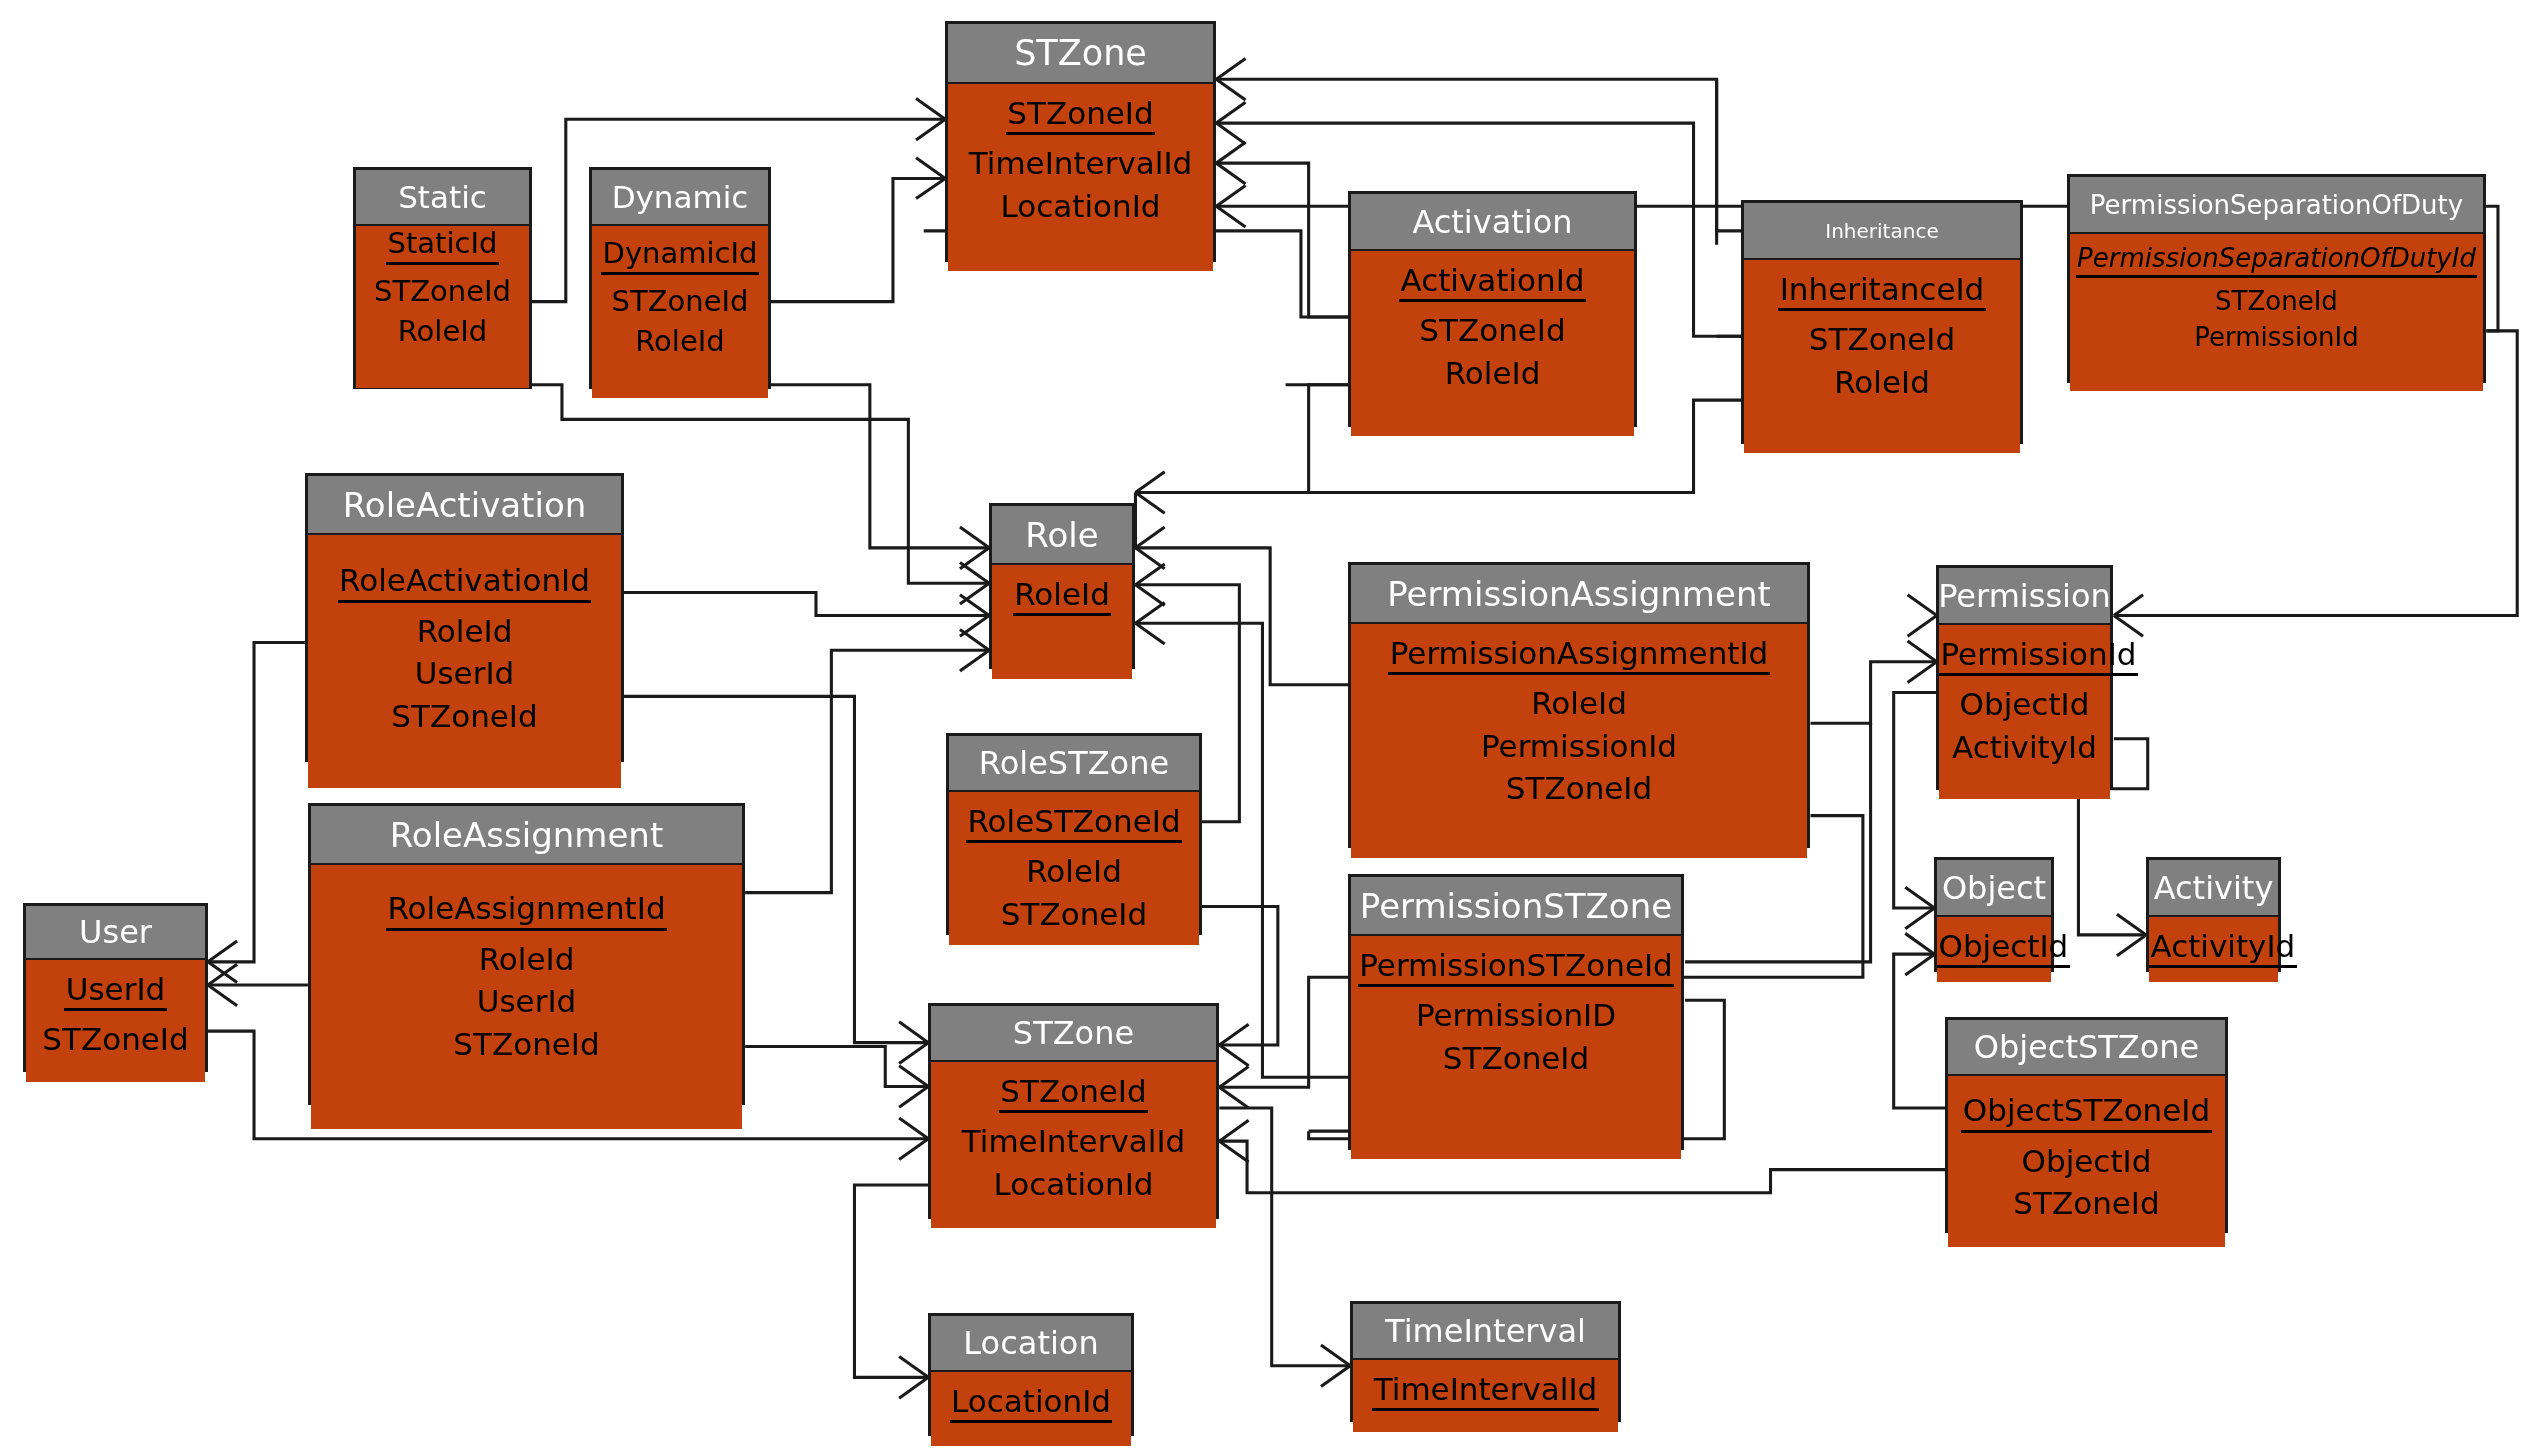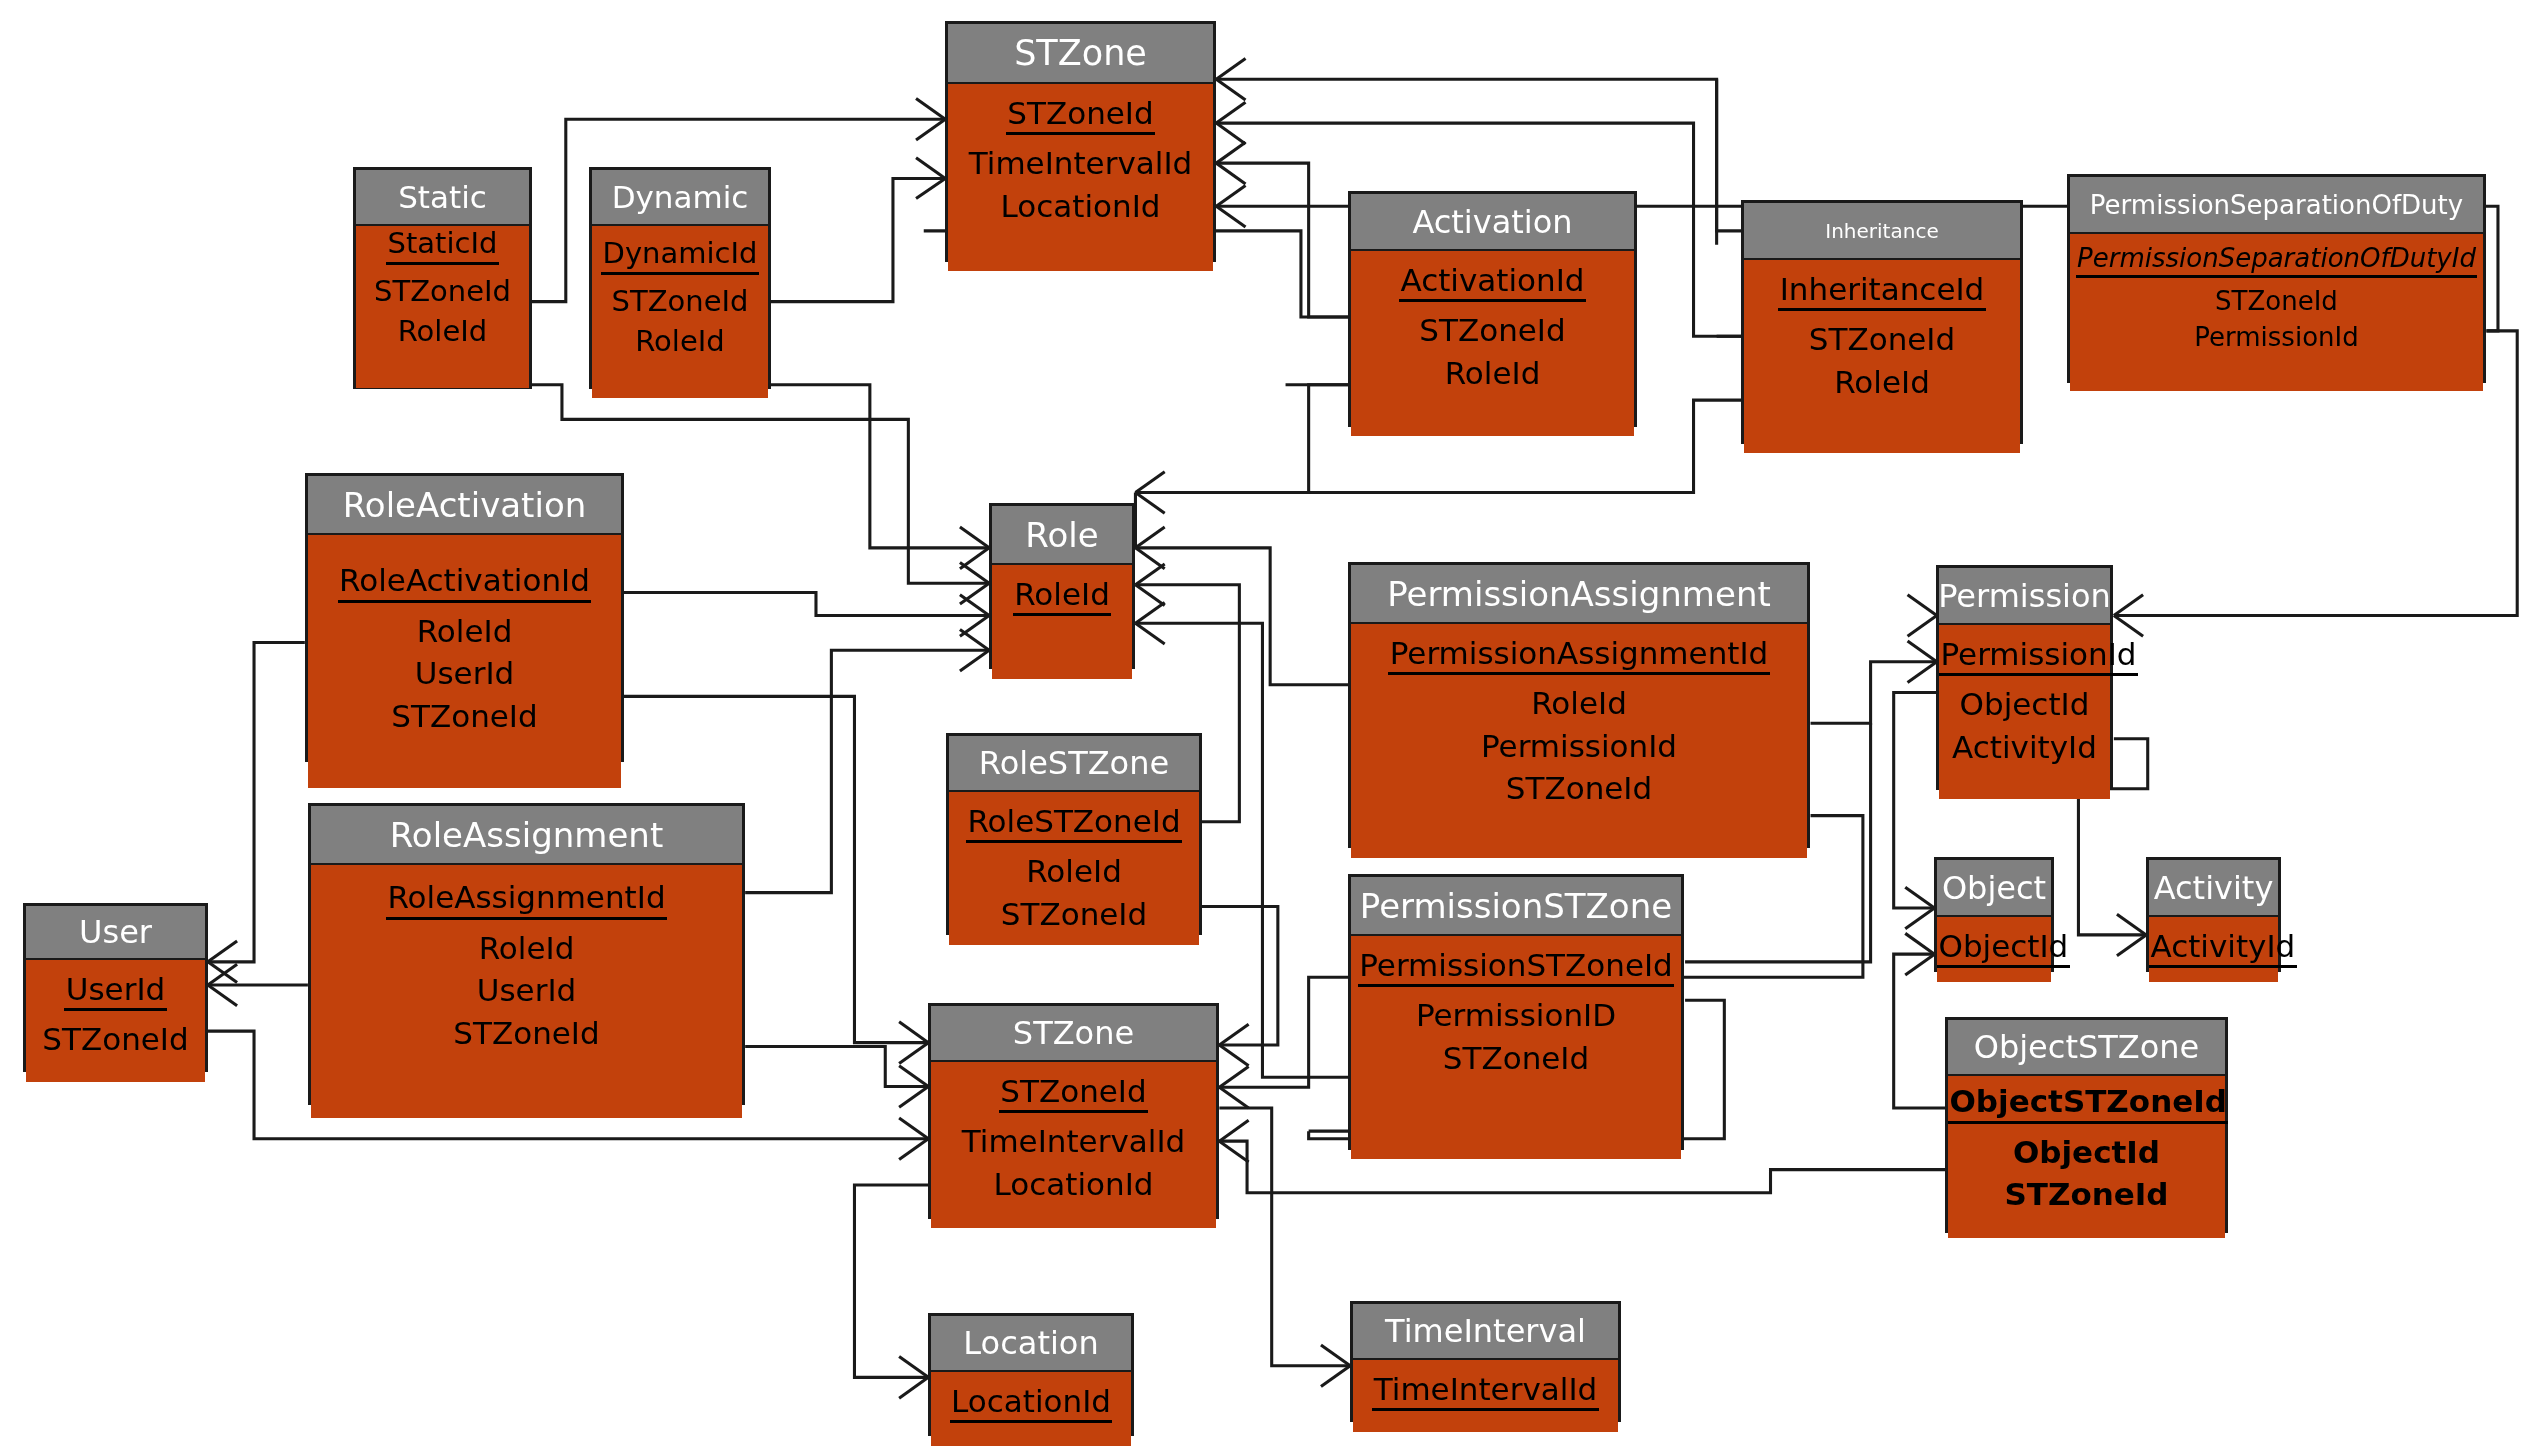--- a/index.html
+++ b/index.html
@@ -248,21 +248,21 @@
       <div class="ent" style="left: 946px; top: 733px; width: 256px; height: 202px;">
         <div class="hdr" style="height: 54px; font-size: 32px;">RoleSTZone</div>
         <div class="body" style="height: 142px; padding-top: 10.8px;">
           <div class="pkwrap" style="font-size: 31px; margin-bottom: 13px;"><span class="pk">RoleSTZoneId</span></div>
           <div class="attr" style="font-size: 31px; margin-bottom: 11.5px;">RoleId</div>
           <div class="attr" style="font-size: 31px; margin-bottom: 11.5px;">STZoneId</div>
         </div>
       </div>
       <div class="ent" style="left: 308px; top: 803px; width: 437px; height: 302px;">
         <div class="hdr" style="height: 57px; font-size: 34px;">RoleAssignment</div>
-        <div class="body" style="height: 239px; padding-top: 14px;">
+        <div class="body" style="height: 239px; padding-top: 25px;">
           <div class="pkwrap" style="font-size: 31px; margin-bottom: 13px;"><span class="pk">RoleAssignmentId</span></div>
           <div class="attr" style="font-size: 31px; margin-bottom: 11.5px;">RoleId</div>
           <div class="attr" style="font-size: 31px; margin-bottom: 11.5px;">UserId</div>
           <div class="attr" style="font-size: 31px; margin-bottom: 11.5px;">STZoneId</div>
         </div>
       </div>
       <div class="ent" style="left: 1348px; top: 874px; width: 336px; height: 276px;">
         <div class="hdr" style="height: 57px; font-size: 34px;">PermissionSTZone</div>
         <div class="body" style="height: 212px; padding-top: 10.8px;">
           <div class="pkwrap" style="font-size: 31px; margin-bottom: 13px;"><span class="pk">PermissionSTZoneId</span></div>
@@ -284,21 +284,21 @@
       </div>
       <div class="ent" style="left: 23px; top: 903px; width: 185px; height: 169px;">
         <div class="hdr" style="height: 52px; font-size: 32px;">User</div>
         <div class="body" style="height: 111px; padding-top: 10.8px;">
           <div class="pkwrap" style="font-size: 31px; margin-bottom: 13px;"><span class="pk">UserId</span></div>
           <div class="attr" style="font-size: 31px; margin-bottom: 11.5px;">STZoneId</div>
         </div>
       </div>
       <div class="ent" style="left: 1945px; top: 1017px; width: 283px; height: 216px;">
         <div class="hdr" style="height: 54px; font-size: 32px;">ObjectSTZone</div>
-        <div class="body" style="height: 155px; padding-top: 7px; font-weight: bold;">
+        <div class="body" style="height: 155px; padding-top: 16px;">
           <div class="pkwrap" style="font-size: 31px; margin-bottom: 13px;"><span class="pk">ObjectSTZoneId</span></div>
           <div class="attr" style="font-size: 31px; margin-bottom: 11.5px;">ObjectId</div>
           <div class="attr" style="font-size: 31px; margin-bottom: 11.5px;">STZoneId</div>
         </div>
       </div>
       <div class="ent" style="left: 928px; top: 1003px; width: 291px; height: 216px;">
         <div class="hdr" style="height: 54px; font-size: 32px;">STZone</div>
         <div class="body" style="height: 155px; padding-top: 10.8px;">
           <div class="pkwrap" style="font-size: 31px; margin-bottom: 13px;"><span class="pk">STZoneId</span></div>
           <div class="attr" style="font-size: 31px; margin-bottom: 11.5px;">TimeIntervalId</div>

